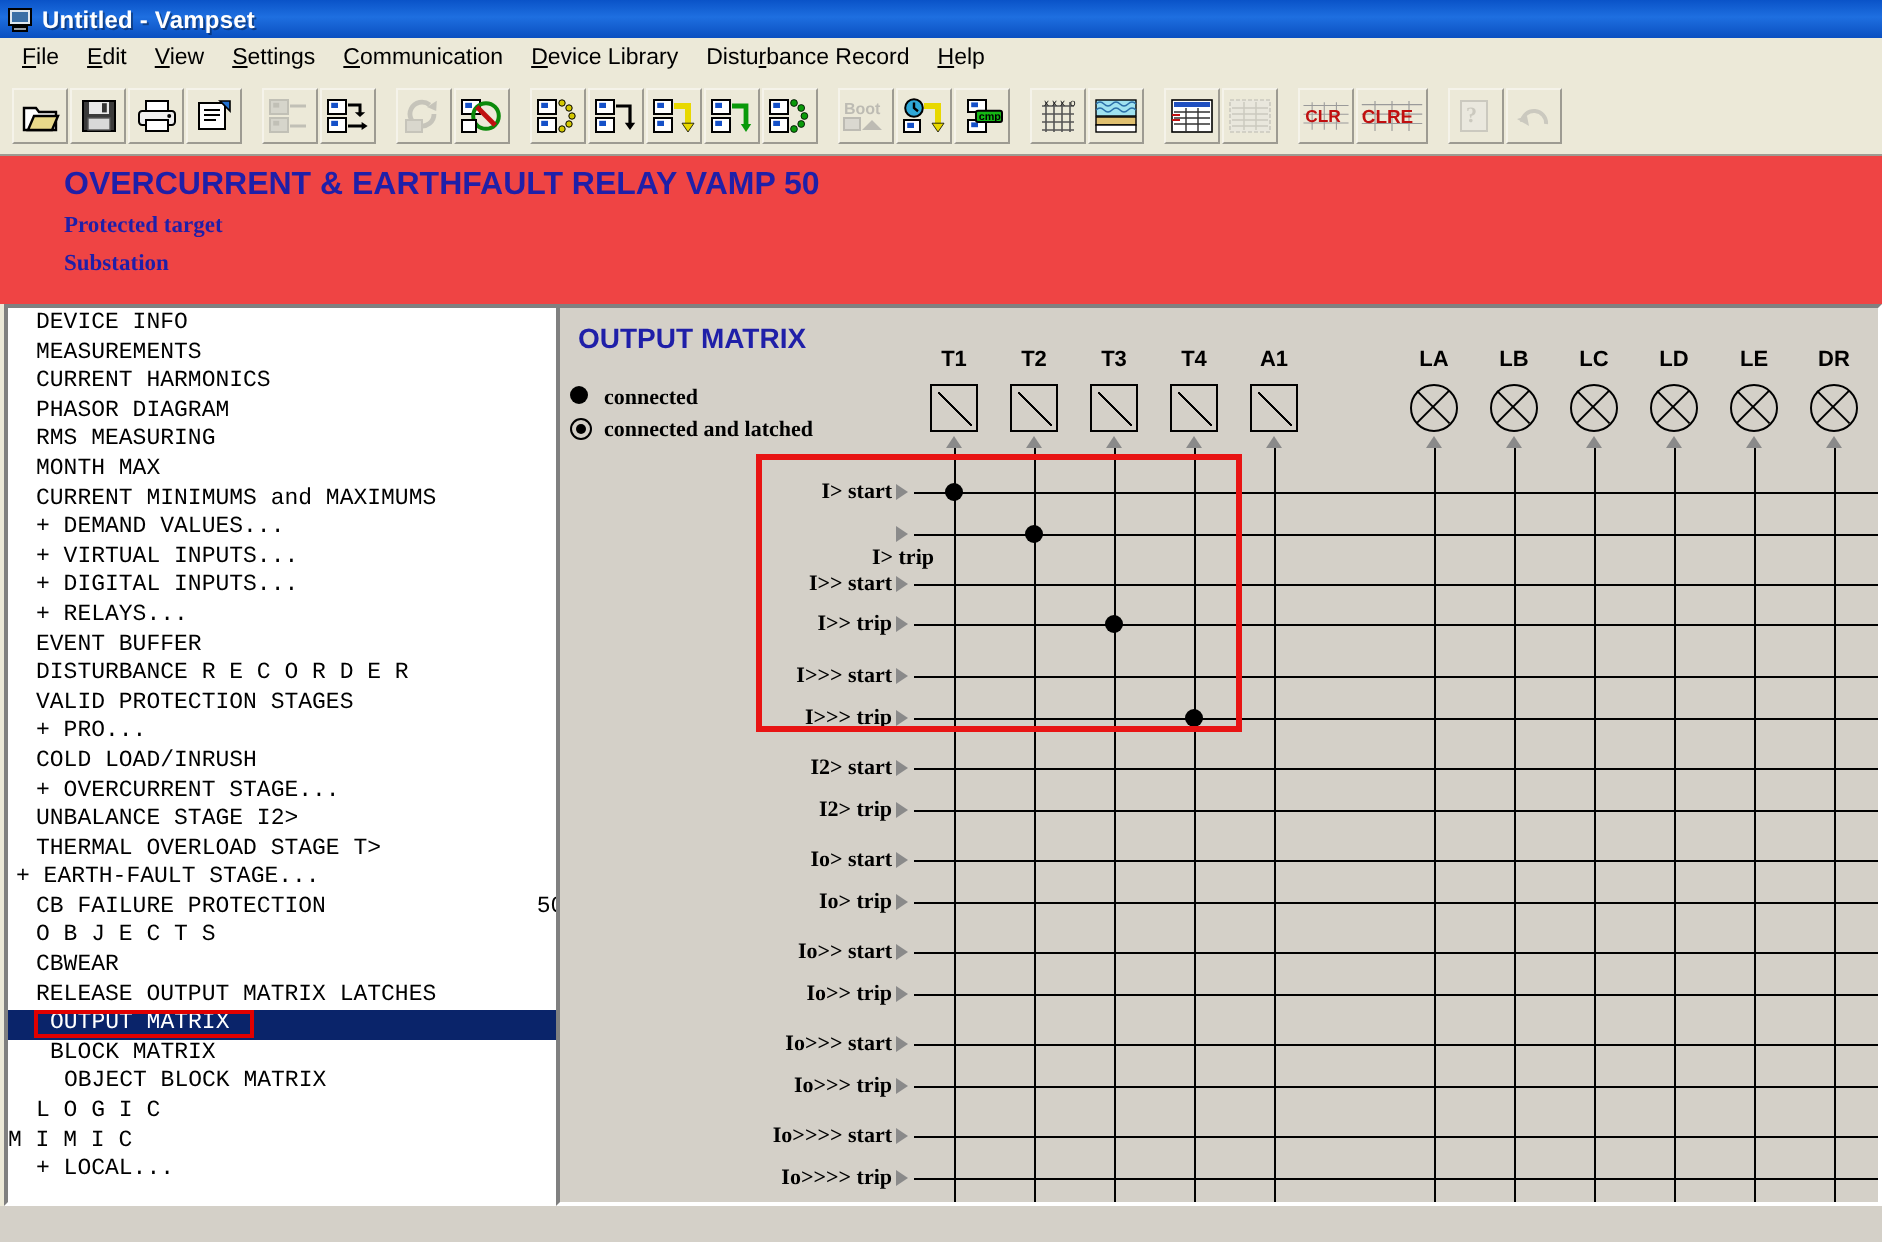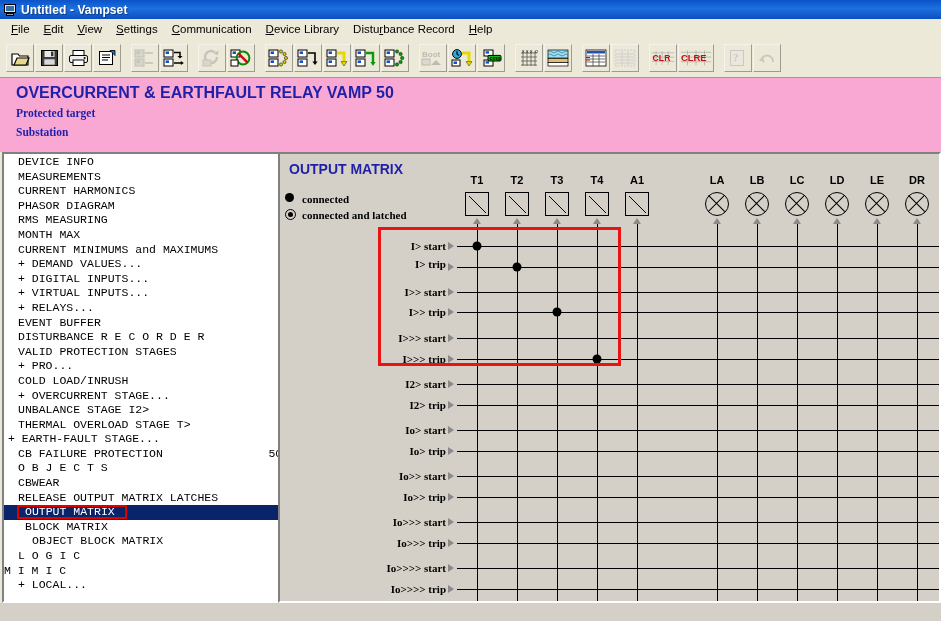--- a/index.html
+++ b/index.html
@@ -52,21 +52,21 @@
     border:1px solid transparent;
     display:flex;align-items:center;justify-content:center;
     box-sizing:border-box;position:relative;
     background:#ece9d8;
   }
   .tbtn.raised{border:1px solid #f5f3ea;border-right-color:#9d9b92;border-bottom-color:#9d9b92;background:#ece9d8;}
   .tsep{width:9px;height:28px;}
   .tbtn svg{display:block;}
   
   #headerband{
-    background:#f9a8d4;padding:6px 0 4px 16px;height:74px;box-sizing:border-box;
+    background:#ef4444;padding:6px 0 4px 32px;height:74px;box-sizing:border-box;
   }
   #relay-title{color:#1f1fa8;font-size:16px;font-weight:bold;line-height:18px;margin-bottom:2px;}
   .hdr-sub{color:#1f1fa8;font-size:11.5px;font-weight:bold;line-height:19px;font-family:"Liberation Serif",serif;}
   .hdr-sub.sans{font-family:"Liberation Sans",sans-serif;}
   
   #body{position:relative;height:451px;background:#ece9d8;}
   
   #treepanel{
     position:absolute;left:2px;top:0px;width:320px;height:451px;
     background:#ffffff;
@@ -453,22 +453,22 @@
   <div id="treepanel">
     <div id="treelist">
         <div class="trow" style="padding-left: 14px;"><span>DEVICE INFO</span></div>
         <div class="trow" style="padding-left: 14px;"><span>MEASUREMENTS</span></div>
         <div class="trow" style="padding-left: 14px;"><span>CURRENT HARMONICS</span></div>
         <div class="trow" style="padding-left: 14px;"><span>PHASOR DIAGRAM</span></div>
         <div class="trow" style="padding-left: 14px;"><span>RMS MEASURING</span></div>
         <div class="trow" style="padding-left: 14px;"><span>MONTH MAX</span></div>
         <div class="trow" style="padding-left: 14px;"><span>CURRENT MINIMUMS and MAXIMUMS</span></div>
         <div class="trow" style="padding-left: 14px;"><span>+ DEMAND VALUES...</span></div>
+        <div class="trow" style="padding-left: 14px;"><span>+ VIRTUAL INPUTS...</span></div>
         <div class="trow" style="padding-left: 14px;"><span>+ DIGITAL INPUTS...</span></div>
-        <div class="trow" style="padding-left: 14px;"><span>+ VIRTUAL INPUTS...</span></div>
         <div class="trow" style="padding-left: 14px;"><span>+ RELAYS...</span></div>
         <div class="trow" style="padding-left: 14px;"><span>EVENT BUFFER</span></div>
         <div class="trow" style="padding-left: 14px;"><span>DISTURBANCE R E C O R D E R</span></div>
         <div class="trow" style="padding-left: 14px;"><span>VALID PROTECTION STAGES</span></div>
         <div class="trow" style="padding-left: 14px;"><span>+ PRO...</span></div>
         <div class="trow" style="padding-left: 14px;"><span>COLD LOAD/INRUSH</span></div>
         <div class="trow" style="padding-left: 14px;"><span>+ OVERCURRENT STAGE...</span></div>
         <div class="trow" style="padding-left: 14px;"><span>UNBALANCE STAGE I2&gt;</span><span class="val">46</span></div>
         <div class="trow" style="padding-left: 14px;"><span>THERMAL OVERLOAD STAGE T&gt;</span><span class="val">49</span></div>
         <div class="trow" style="padding-left: 4px;"><span>+ EARTH-FAULT STAGE...</span></div>
@@ -556,21 +556,21 @@
         <div class="ledcirc" style="left: 597px; top: 38px;"></div>
         <div class="uparrow" style="left: 597px; top: 64px;"></div>
         <div class="vline" style="left: 597px; top: 70px; height: 381px;"></div>
         <div class="colhdr" style="left: 637px; top: 20px;">DR</div>
         <div class="ledcirc" style="left: 637px; top: 38px;"></div>
         <div class="uparrow" style="left: 637px; top: 64px;"></div>
         <div class="vline" style="left: 637px; top: 70px; height: 381px;"></div>
         <div class="rowlabel" style="left: 0px; width: 166px; top: 92px;">I&gt; start</div>
         <div class="rowtri" style="left: 168px; top: 92px;"></div>
         <div class="hline" style="left: 177px; top: 92px; width: 484px;"></div>
-        <div class="rowlabel" style="left: 0px; width: 166px; top: 110px;">I&gt; trip</div>
+        <div class="rowlabel" style="left: 0px; width: 166px; top: 125px; padding-left: 21px;">I&gt; trip</div>
         <div class="rowtri" style="left: 168px; top: 113px;"></div>
         <div class="hline" style="left: 177px; top: 113px; width: 484px;"></div>
         <div class="rowlabel" style="left: 0px; width: 166px; top: 138px;">I&gt;&gt; start</div>
         <div class="rowtri" style="left: 168px; top: 138px;"></div>
         <div class="hline" style="left: 177px; top: 138px; width: 484px;"></div>
         <div class="rowlabel" style="left: 0px; width: 166px; top: 158px;">I&gt;&gt; trip</div>
         <div class="rowtri" style="left: 168px; top: 158px;"></div>
         <div class="hline" style="left: 177px; top: 158px; width: 484px;"></div>
         <div class="rowlabel" style="left: 0px; width: 166px; top: 184px;">I&gt;&gt;&gt; start</div>
         <div class="rowtri" style="left: 168px; top: 184px;"></div>

